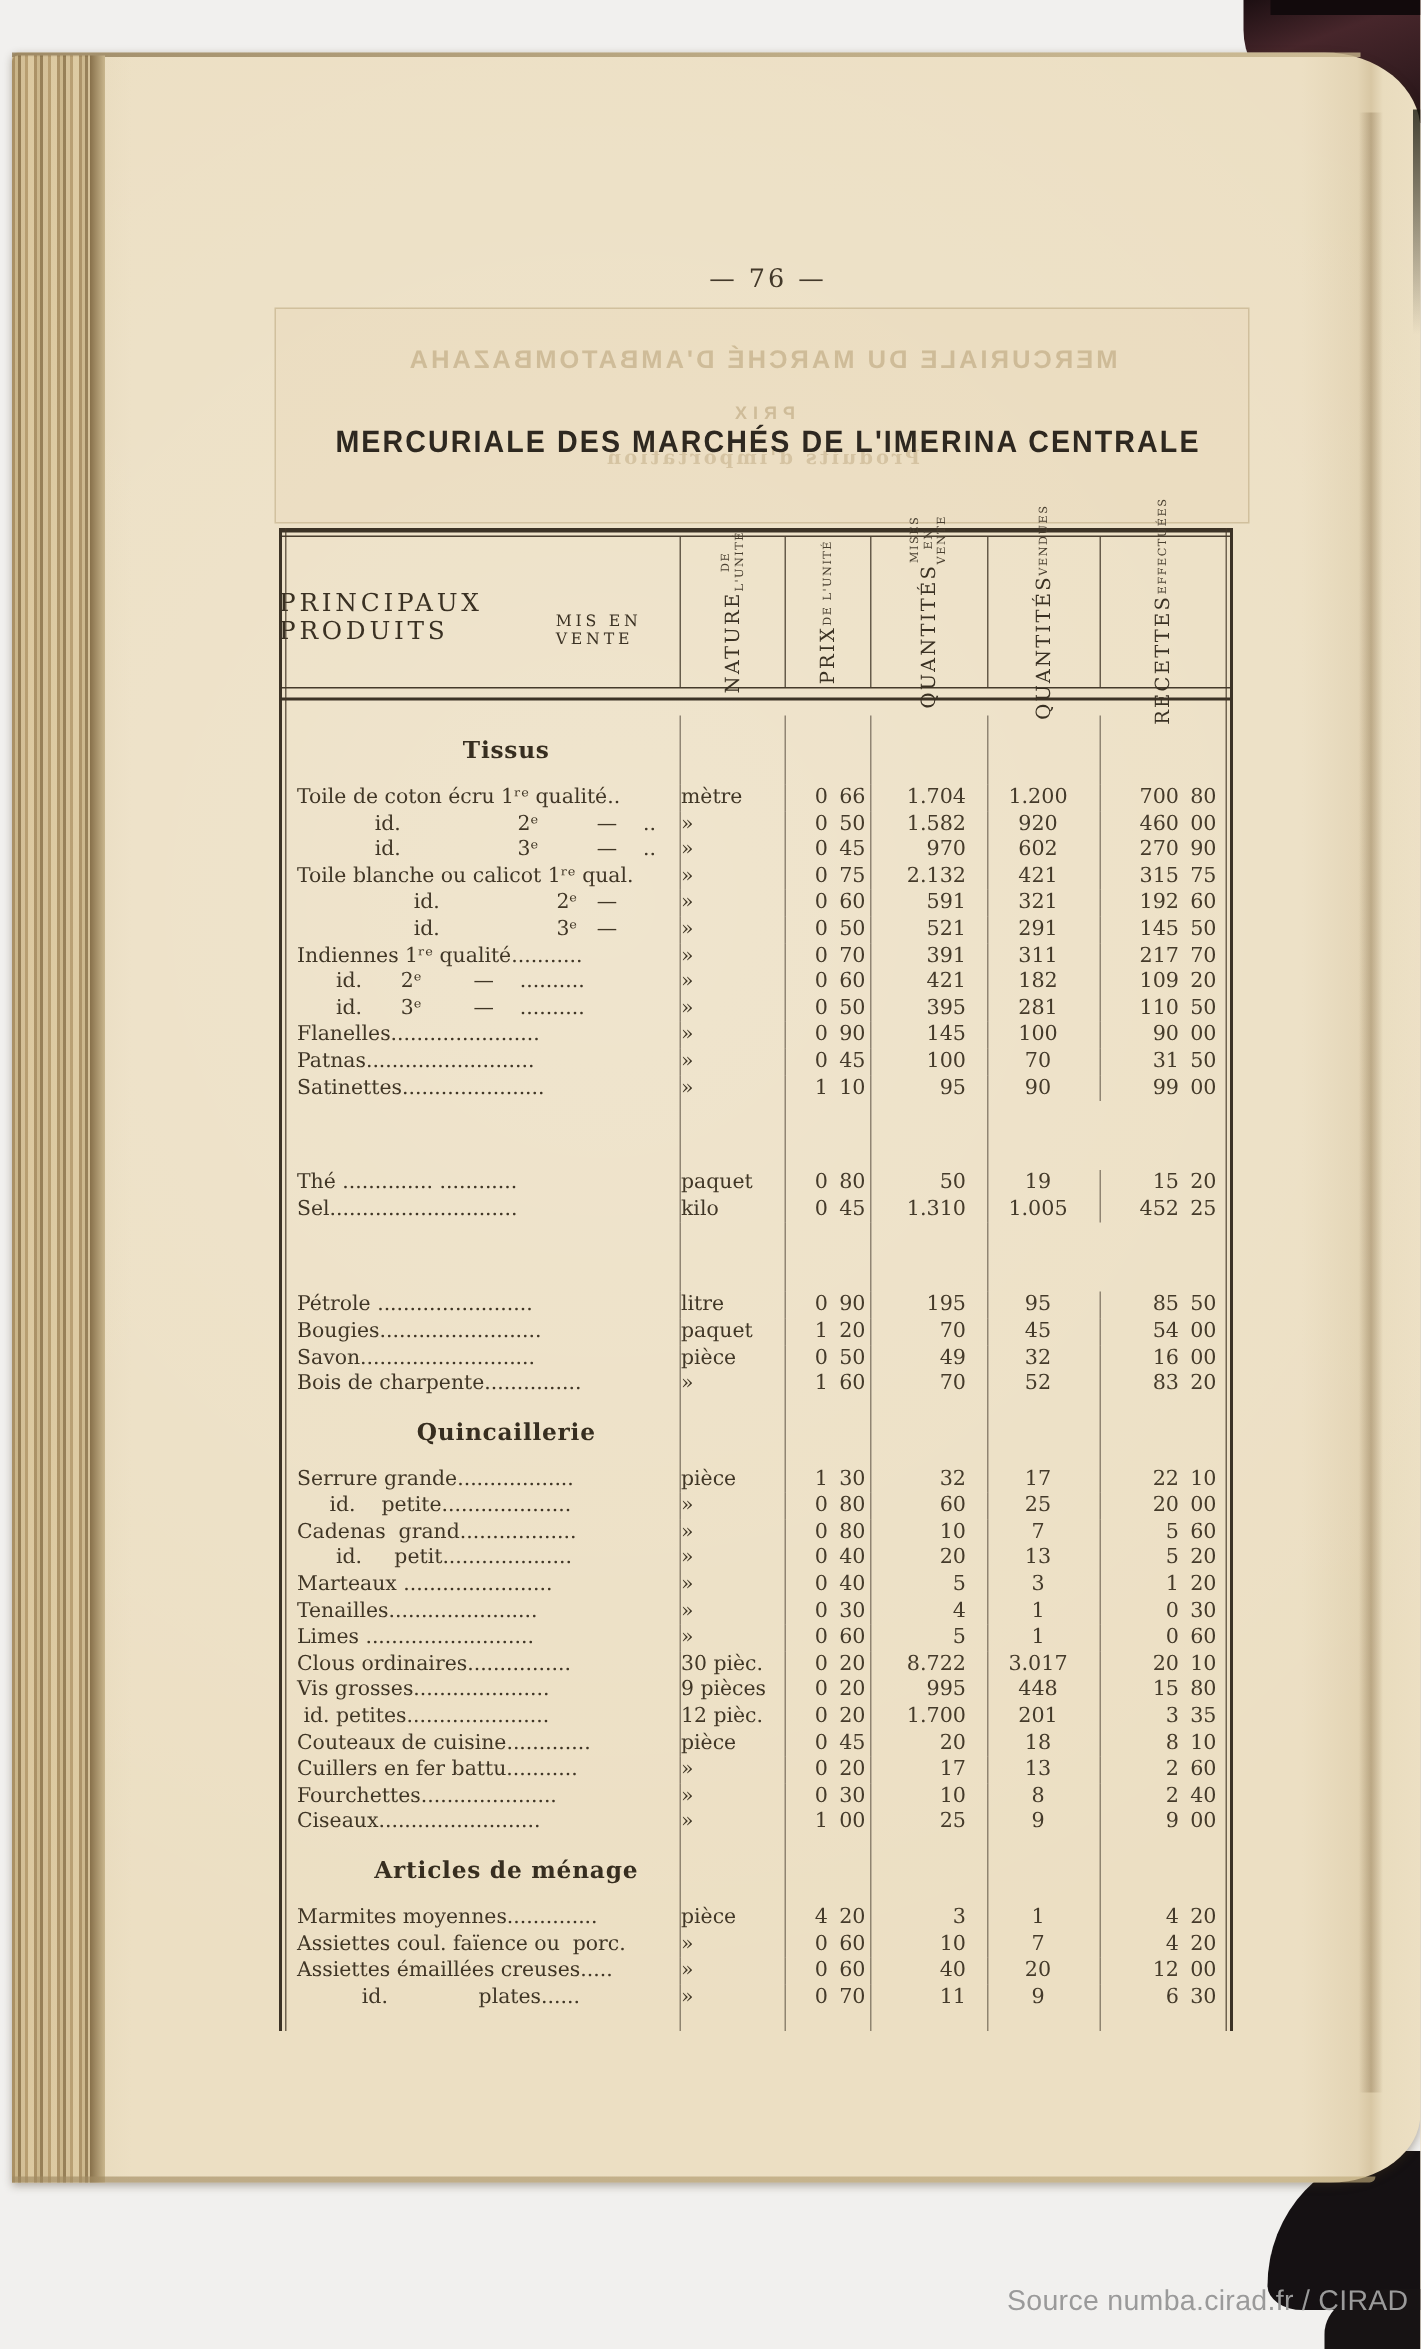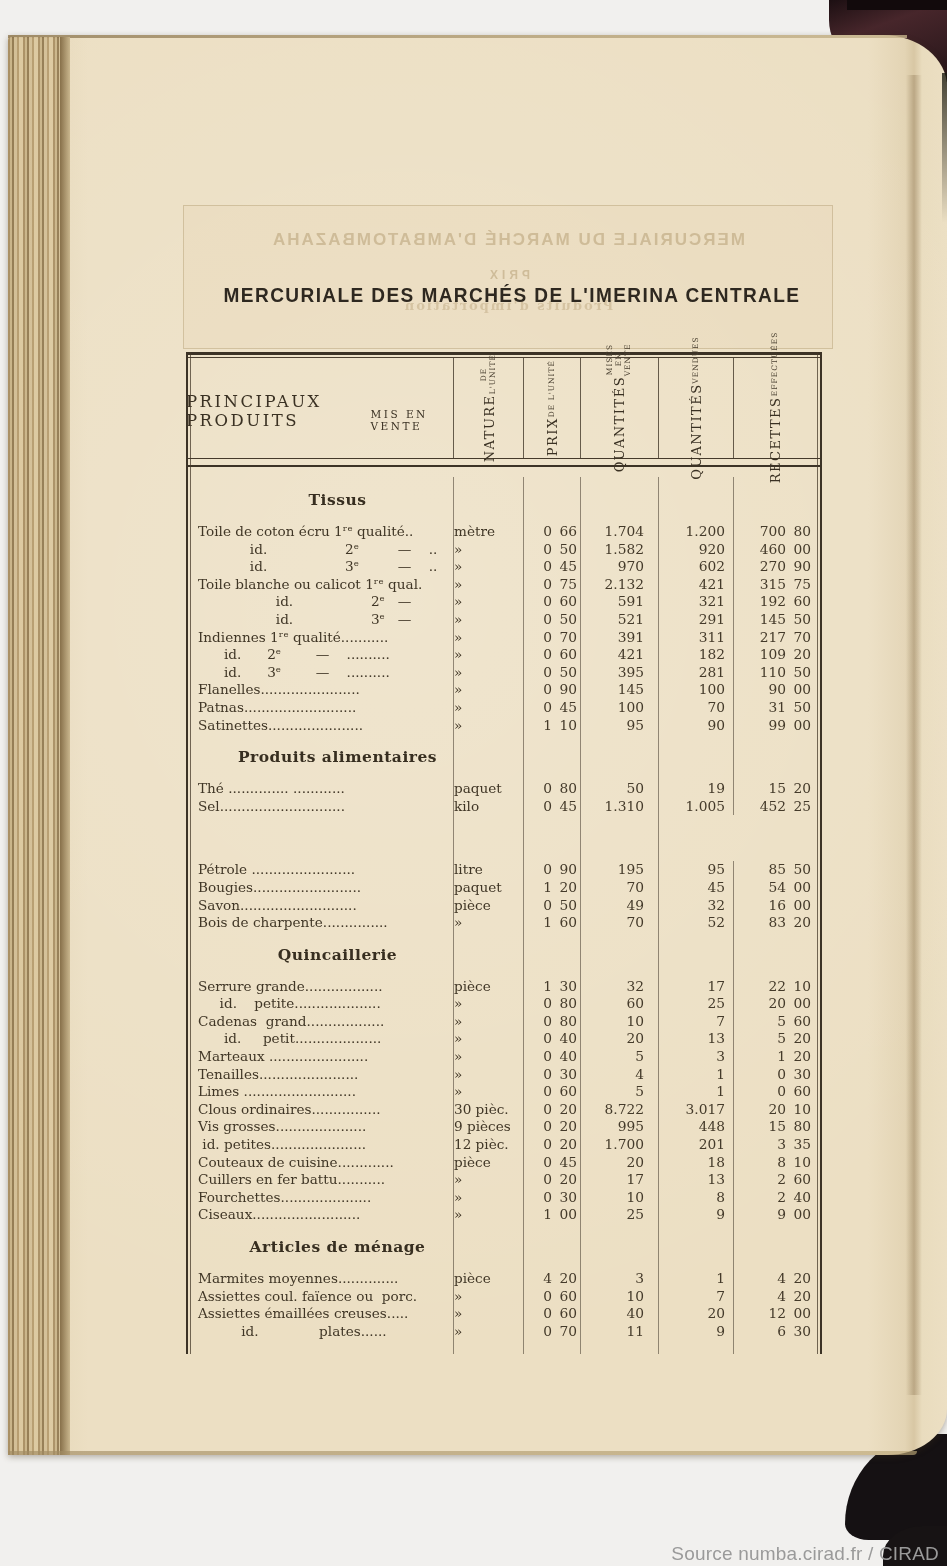--- a/index.html
+++ b/index.html
@@ -62,21 +62,21 @@
   }
   .crease{
     position:absolute;top:40px;bottom:60px;left:898px;width:16px;
     background:linear-gradient(90deg,rgba(0,0,0,0),rgba(120,95,60,.30) 50%,rgba(0,0,0,0));
   }
   .right-sliver{
     position:absolute;right:0;top:38px;width:5px;height:150px;
     background:linear-gradient(180deg,rgba(25,25,15,.8),rgba(25,25,15,0));
   }
   .watermark{
-    position:absolute;right:8px;bottom:1px;
+    position:absolute;right:8px;bottom:20px;
     font-family:"Liberation Sans",sans-serif;font-size:19px;color:#9a9a9a;
     letter-spacing:.2px;
   }
   
   .ghost{
     position:absolute;left:175px;top:170px;width:648px;height:142px;
     border:1px solid rgba(150,125,75,.30);
     background:rgba(220,200,160,.12);
   }
   .ghost .gline{
@@ -135,21 +135,21 @@
   .cell.product.label{
     white-space:pre;font-size:13.6px;padding-left:12px;color:#403626;
   }
   .cell.unit{text-align:left;font-size:13.6px;color:#403626;}
   .cell.num{font-size:13.8px;color:#443a2a;}
   .cell.price,.cell.rec{display:flex;}
   .cell.price .fr,.cell.rec .fr{flex:1;text-align:right;}
   .cell.price .ct{width:25px;text-align:right;padding-right:3px;}
   .cell.rec .ct{width:25px;text-align:right;padding-right:5px;}
   .cell.q1{text-align:right;padding-right:14px;}
-  .cell.q2{text-align:right;padding-right:8px;}
+  .cell.q2{text-align:center;padding-right:8px;}
 </style>
 </head>
 <body>
 
 <div>
   <div class="cover-corner"></div>
   <div class="cover-corner-top"></div>
   <div class="black-corner"></div>
   <div class="black-corner-b"></div>
 
@@ -160,20 +160,21 @@
     <div class="crease"></div>
     <div class="right-sliver"></div>
     <div class="page-bottomrim"></div>
 
     <div class="ghost">
       <div class="gline g1">MERCURIALE DU MARCHÉ D'AMBATOMBAZAHA</div>
       <div class="gline g2">PRIX</div>
       <div class="gline g3">Produits d'importation</div>
     </div>
 
+    <div class="pageno">— 76 —</div>
     <h1 class="title">MERCURIALE DES MARCHÉS DE L'IMERINA CENTRALE</h1>
 
     <div class="mtable">
       <div class="t-top"></div>
       <div class="t-top-thin"></div>
       <div class="t-left"></div>
       <div class="t-left-thin"></div>
       <div class="t-right"></div>
       <div class="t-right-thin"></div>
 
@@ -386,21 +387,20 @@
               <div class="ct">10</div>
             </div>
             <div class="cell q1 num">95</div>
             <div class="cell q2 num">90</div>
             <div class="cell rec num">
               <div class="fr">99</div>
               <div class="ct">00</div>
             </div>
           </div>
           <div class="row heading">
-            <div class="cell product">Produits alimentaires</div>
             <div class="cell unit"></div>
             <div class="cell price"></div>
             <div class="cell q1"></div>
             <div class="cell q2"></div>
             <div class="cell rec"></div>
           </div>
           <div class="row">
             <div class="cell product label">Thé .............. ............</div>
             <div class="cell unit">paquet</div>
             <div class="cell price num">

